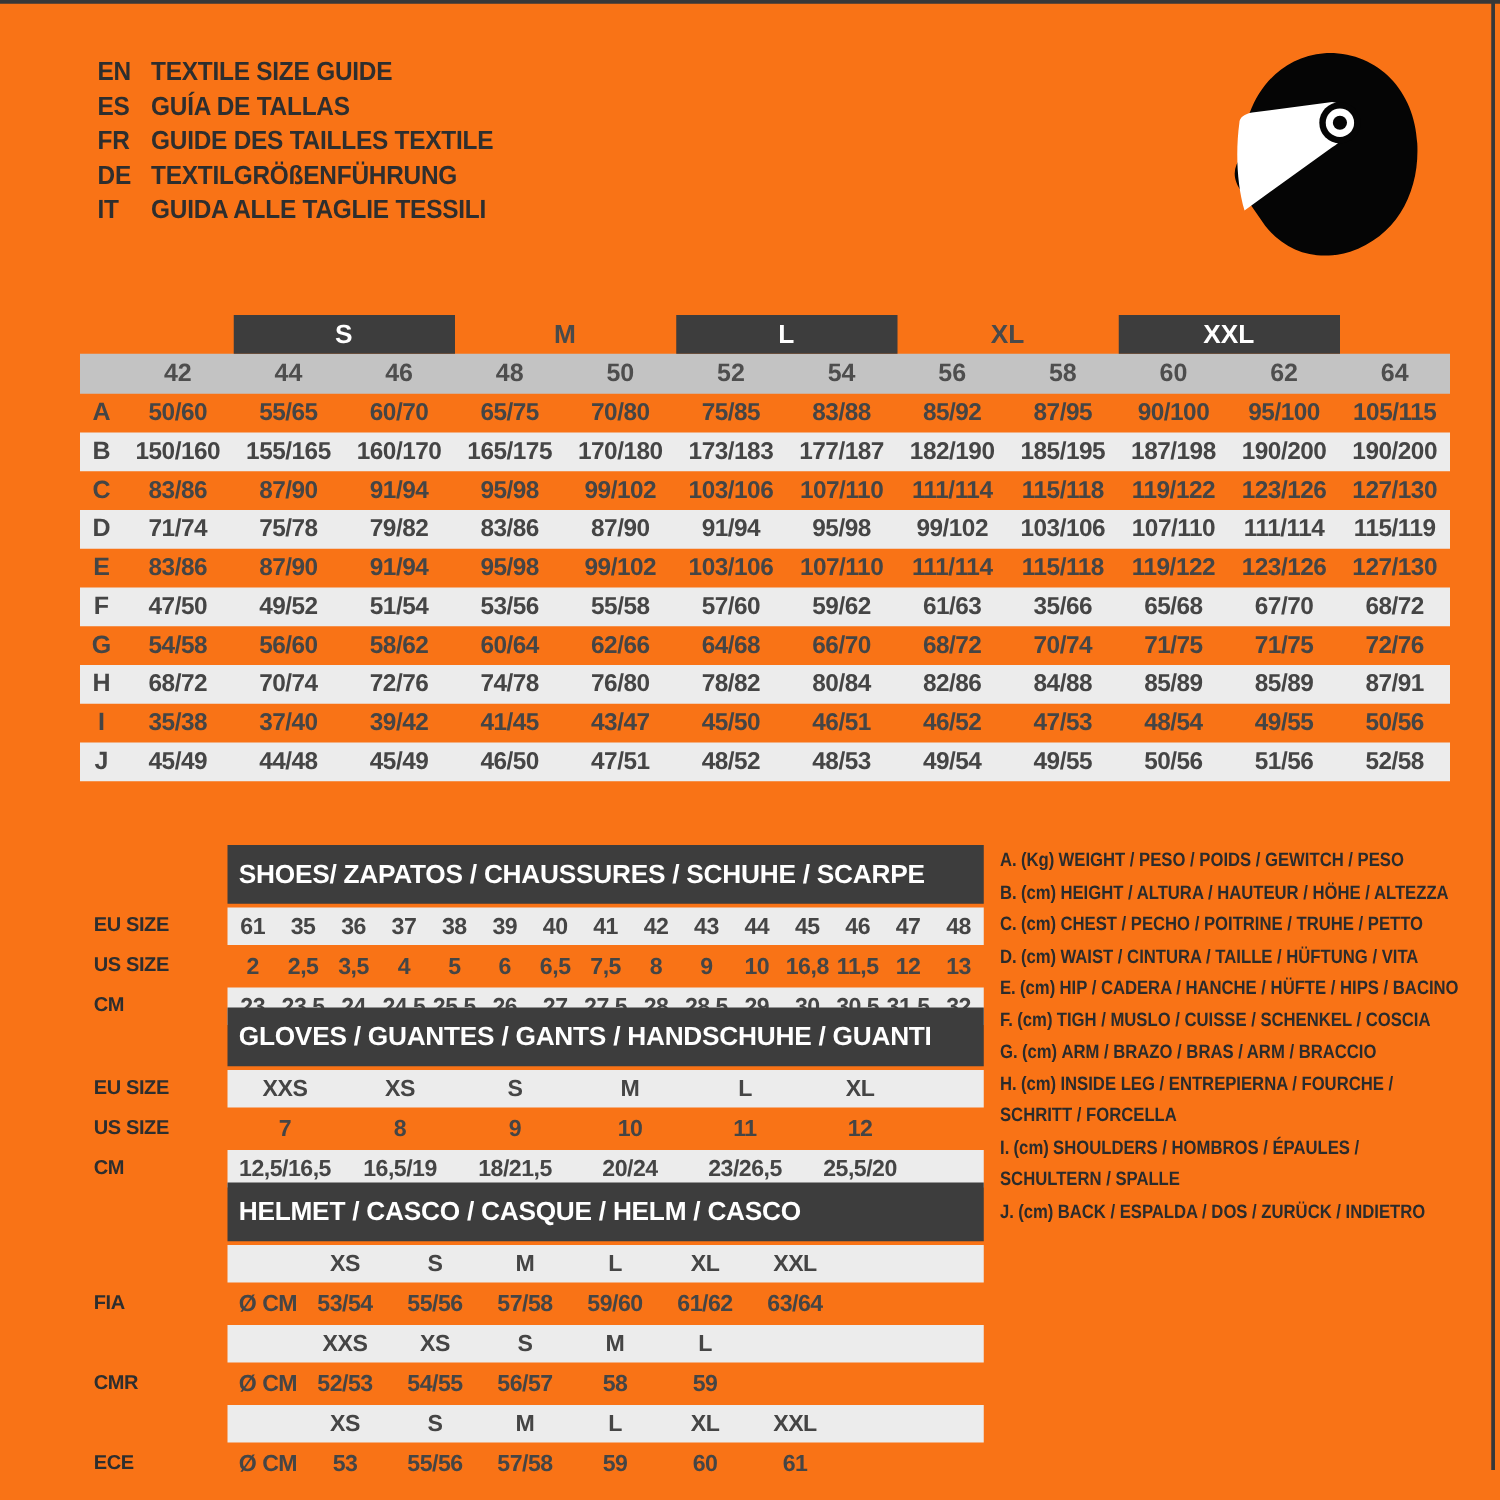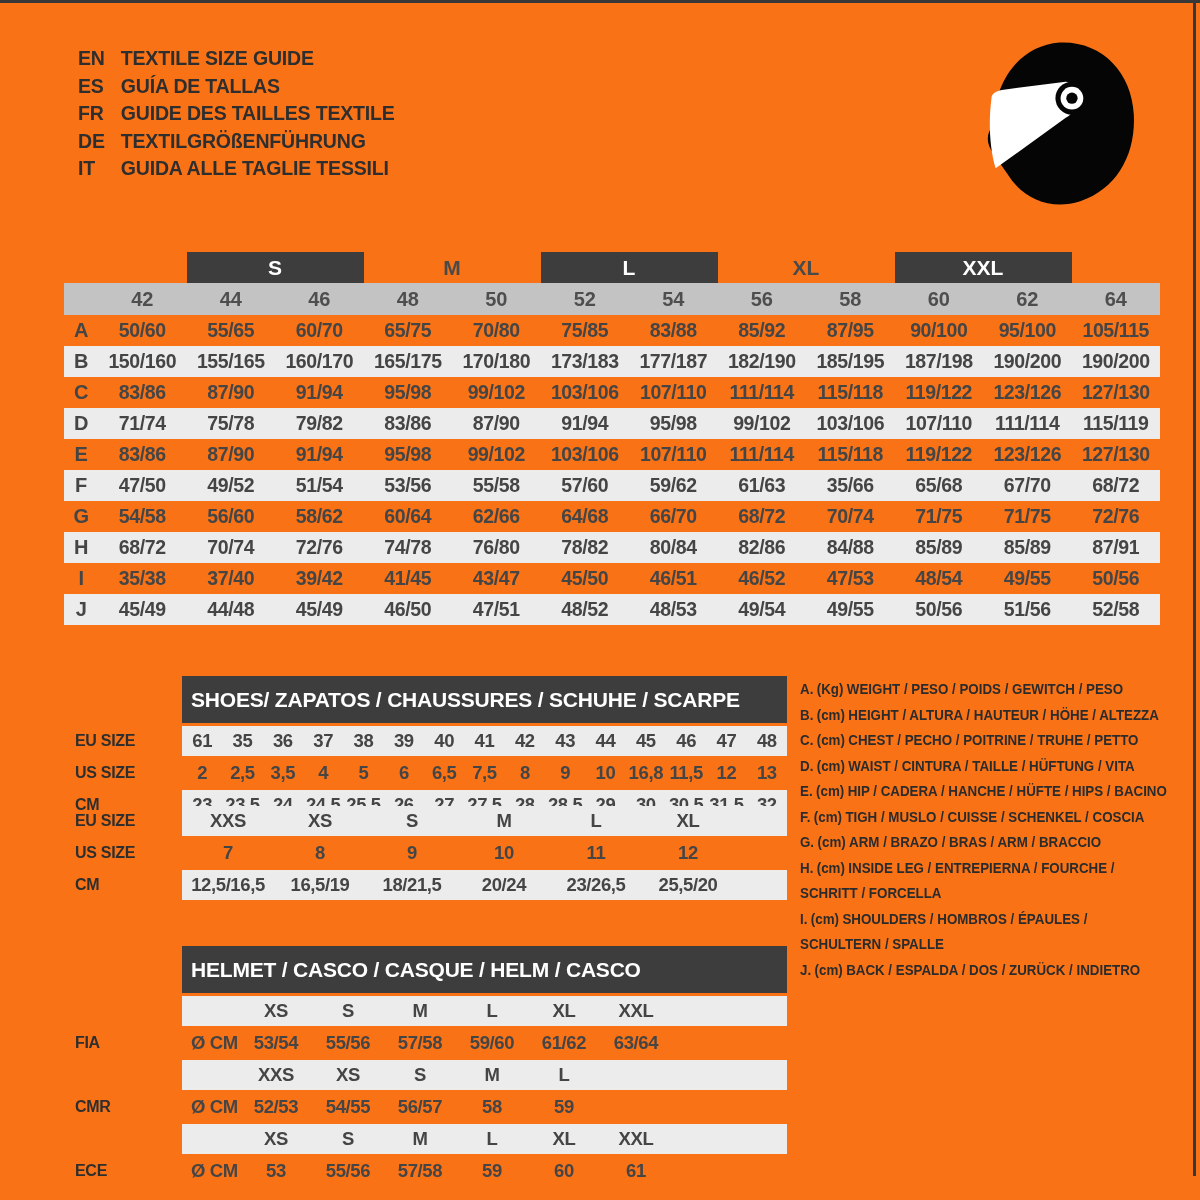--- a/index.html
+++ b/index.html
@@ -337,20 +337,21 @@
             <div class="cell">30</div>
             <div class="cell">30,5</div>
             <div class="cell">31,5</div>
             <div class="cell">32</div>
           </div>
         </div>
       </div>
   </div>
 
   <div class="bsec" id="sec-gloves">
+    <div class="sec-head">GLOVES / GUANTES / GANTS / HANDSCHUHE / GUANTI</div>
     <div id="gloves-rows">
         <div class="brow">
           <div class="blabel">EU SIZE</div>
           <div class="bcells cells-gloves shade">
             <div class="cell">XXS</div>
             <div class="cell">XS</div>
             <div class="cell">S</div>
             <div class="cell">M</div>
             <div class="cell">L</div>
             <div class="cell">XL</div>

